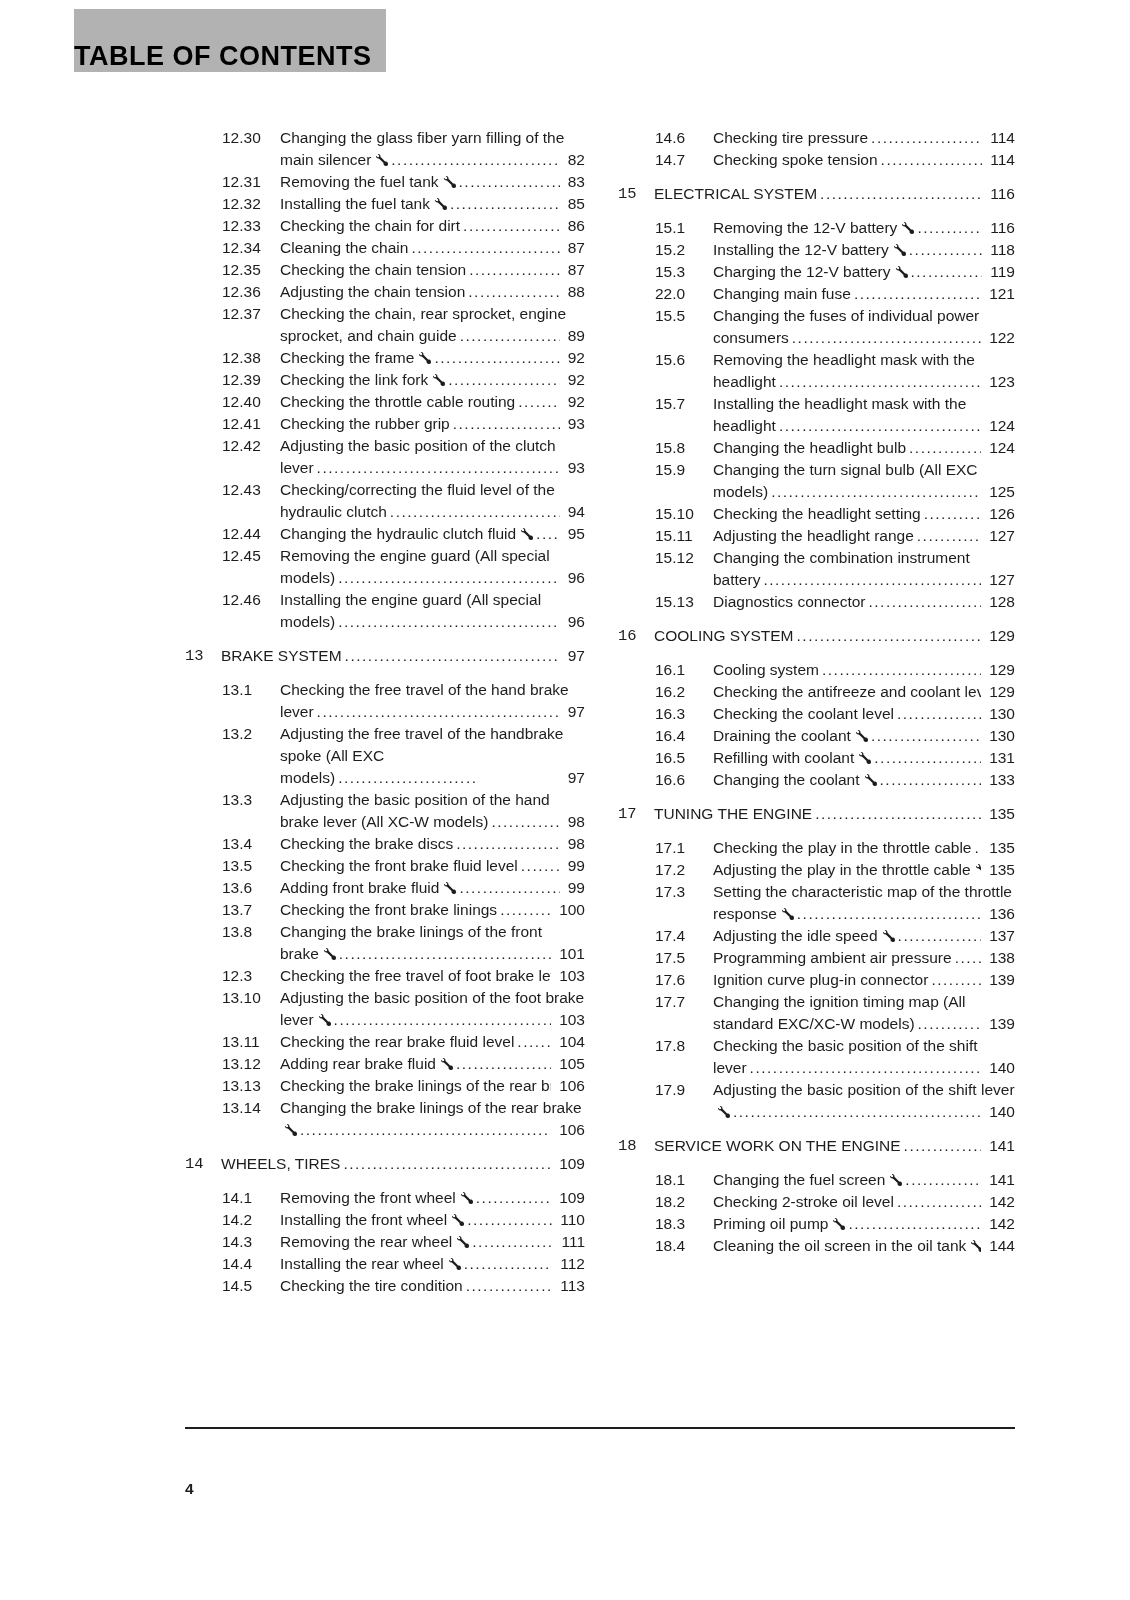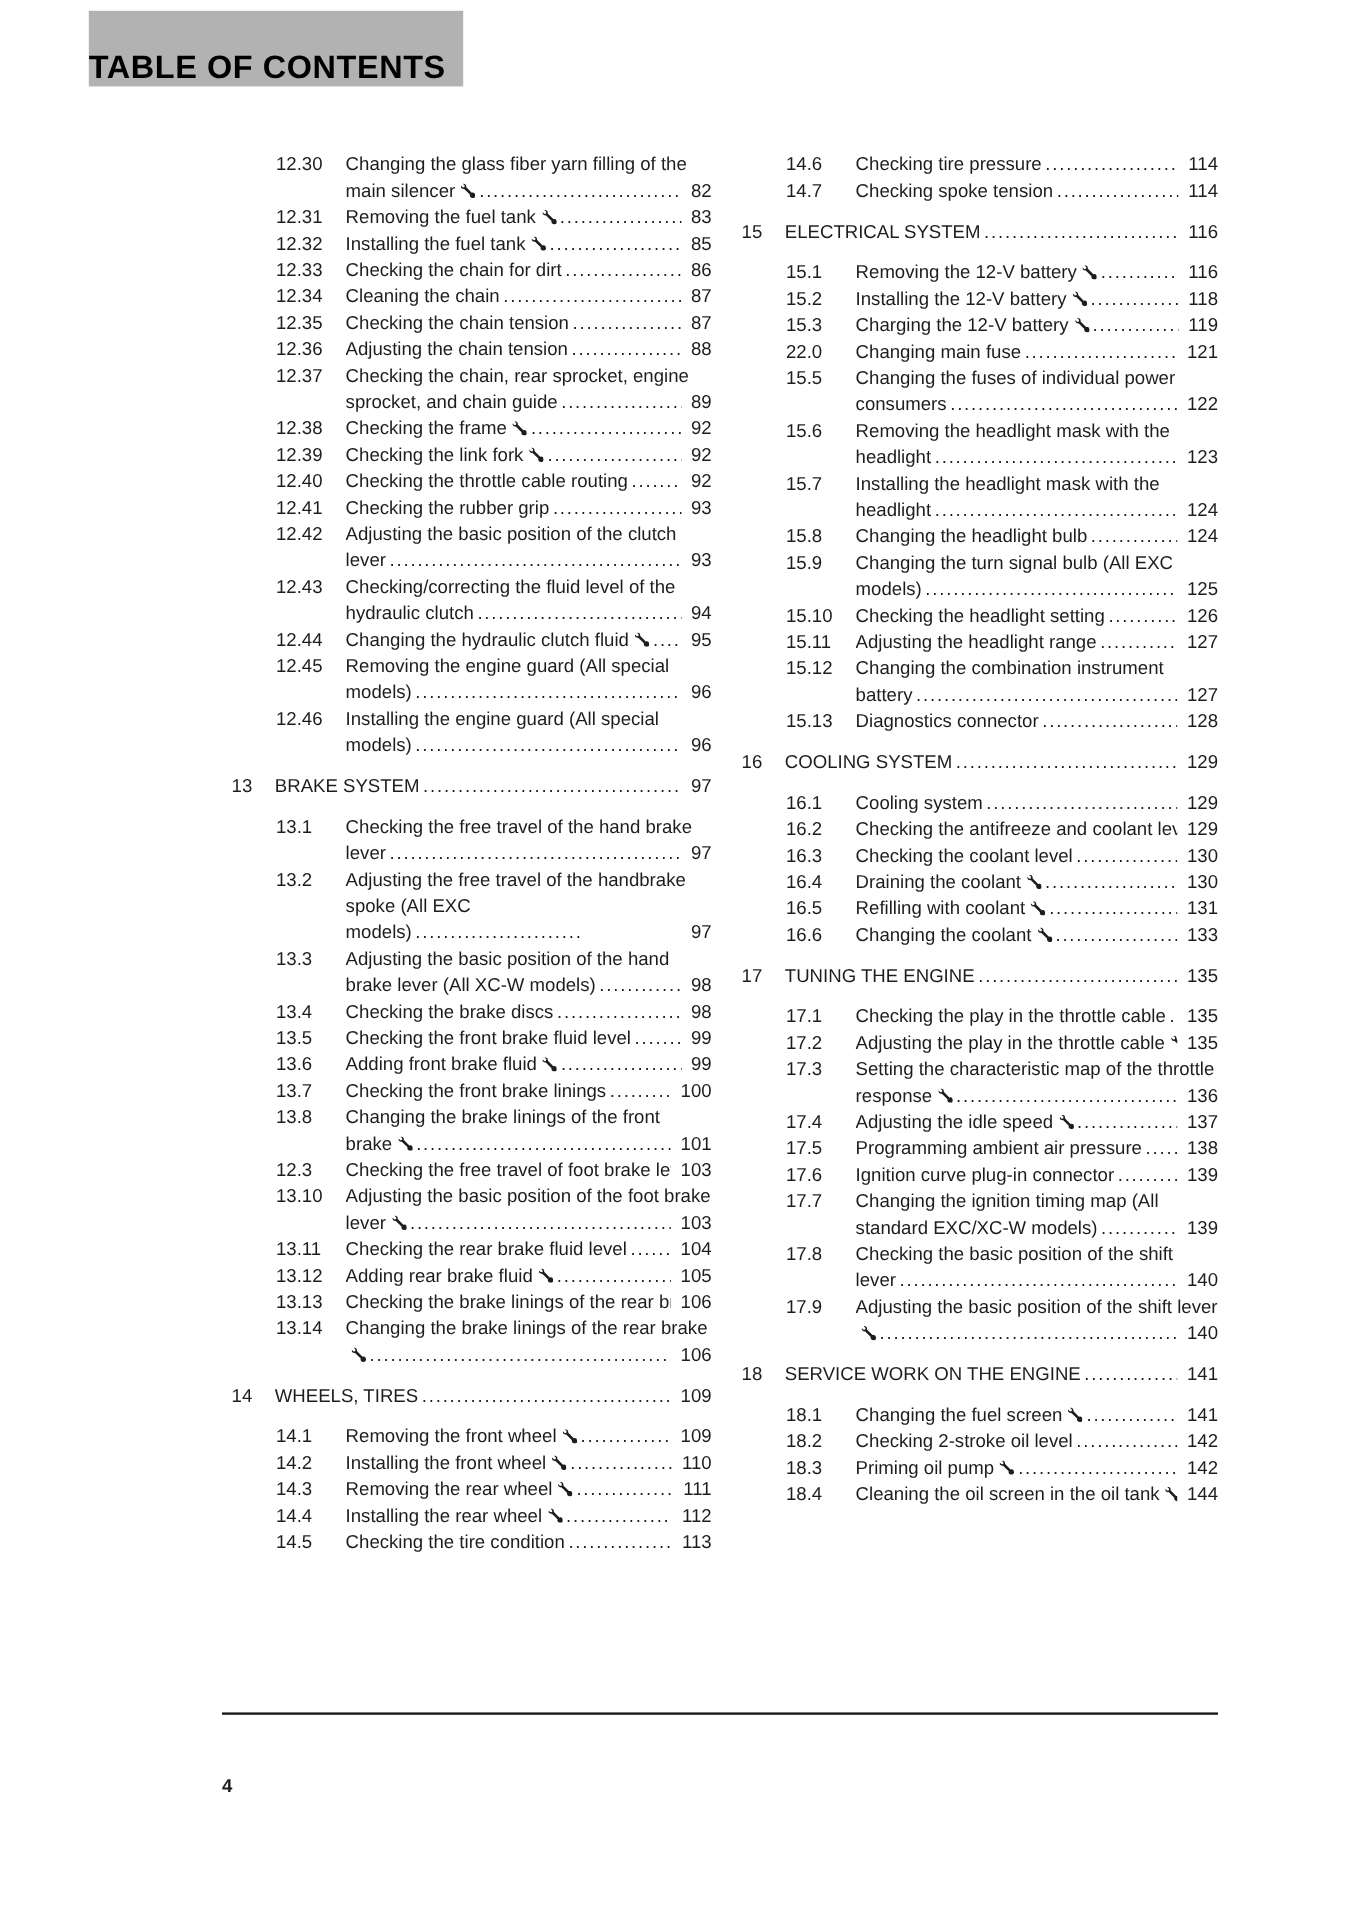--- a/index.html
+++ b/index.html
@@ -5,28 +5,28 @@
   * { margin:0; padding:0; box-sizing:border-box; }
   html,body { background:#ffffff; }
   body { font-family:"Liberation Sans", sans-serif; color:#1d1d1b; }
   .sheet { position:relative; width:1130px; height:1600px; background:#ffffff; overflow:hidden; }
 
   .toc-header { position:absolute; left:26px; top:9px; width:312px; height:63px;
                 background:#b2b2b2; display:flex; align-items:flex-end; padding-left:0;margin-left:48px; }
   .toc-header h1 { font-size:27px; font-weight:bold; letter-spacing:.5px; color:#000; white-space:nowrap; }
 
   .toc { position:absolute; left:185px; top:127px; width:830px; display:flex;
-         justify-content:flex-end; font-size:15.5px; line-height:22px; }
+         justify-content:space-between; font-size:15.5px; line-height:22px; }
   .col { width:400px; }
   .col-right { width:397px;margin-left:25px; }
 
   .row { display:flex; }
   .row.sub { padding-left:37px; }
   .row .num { flex:0 0 58px; width:58px; }
-  .row.chapter .num { flex:0 0 36px; width:36px; }
+  .row.chapter .num { flex:0 0 36px; width:36px;font-family:Liberation Mono, monospace; }
   .row.chapter { margin:12px 0; }
 
   .body { flex:1 1 auto; min-width:0; position:relative; overflow:hidden; }
   .dots { letter-spacing:1.5px; margin-left:3px; white-space:normal; word-break:break-all; }
   .pageref { position:absolute; right:0; bottom:0; background:#ffffff; padding-left:8px; }
 
   .wrench { display:inline-block; margin-left:5px; vertical-align:-1px; line-height:0; }
 
   .footer-rule { position:absolute; left:185px; top:1427px; width:830px; border-top:2px solid #1d1d1b; }
   .page-number { position:absolute; left:185px; top:1480px; font-size:15.5px; font-weight:bold; }

